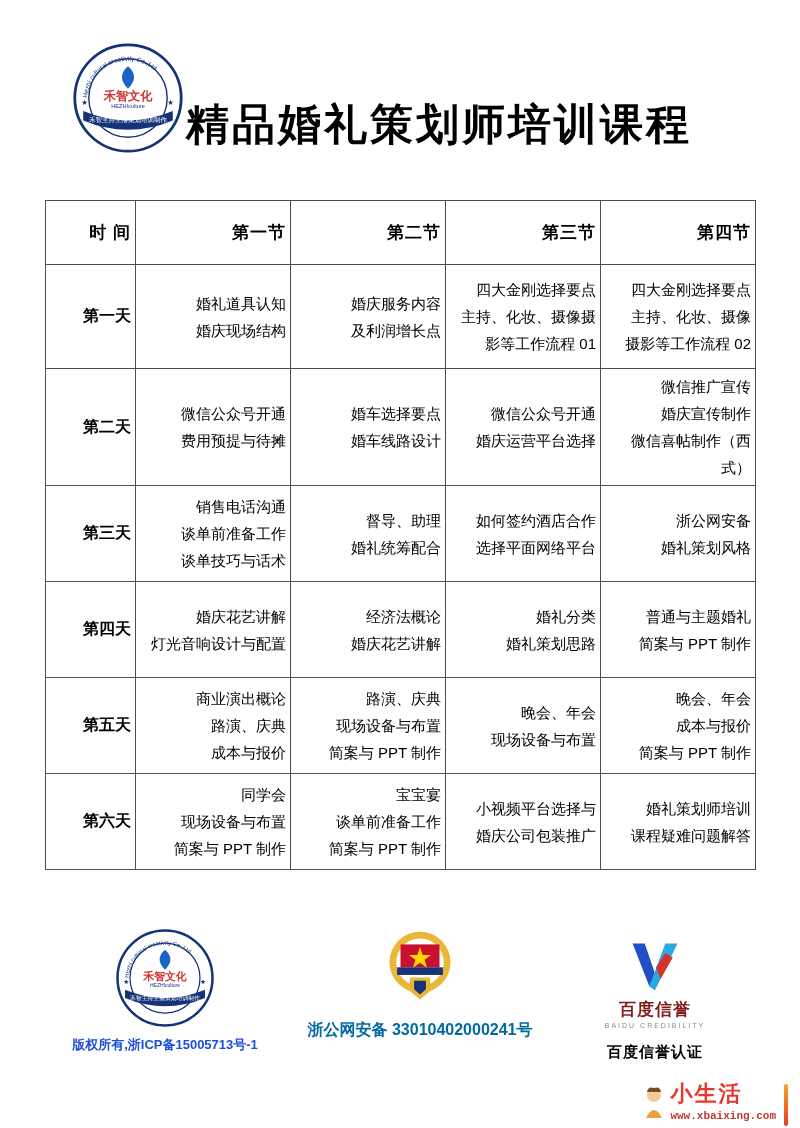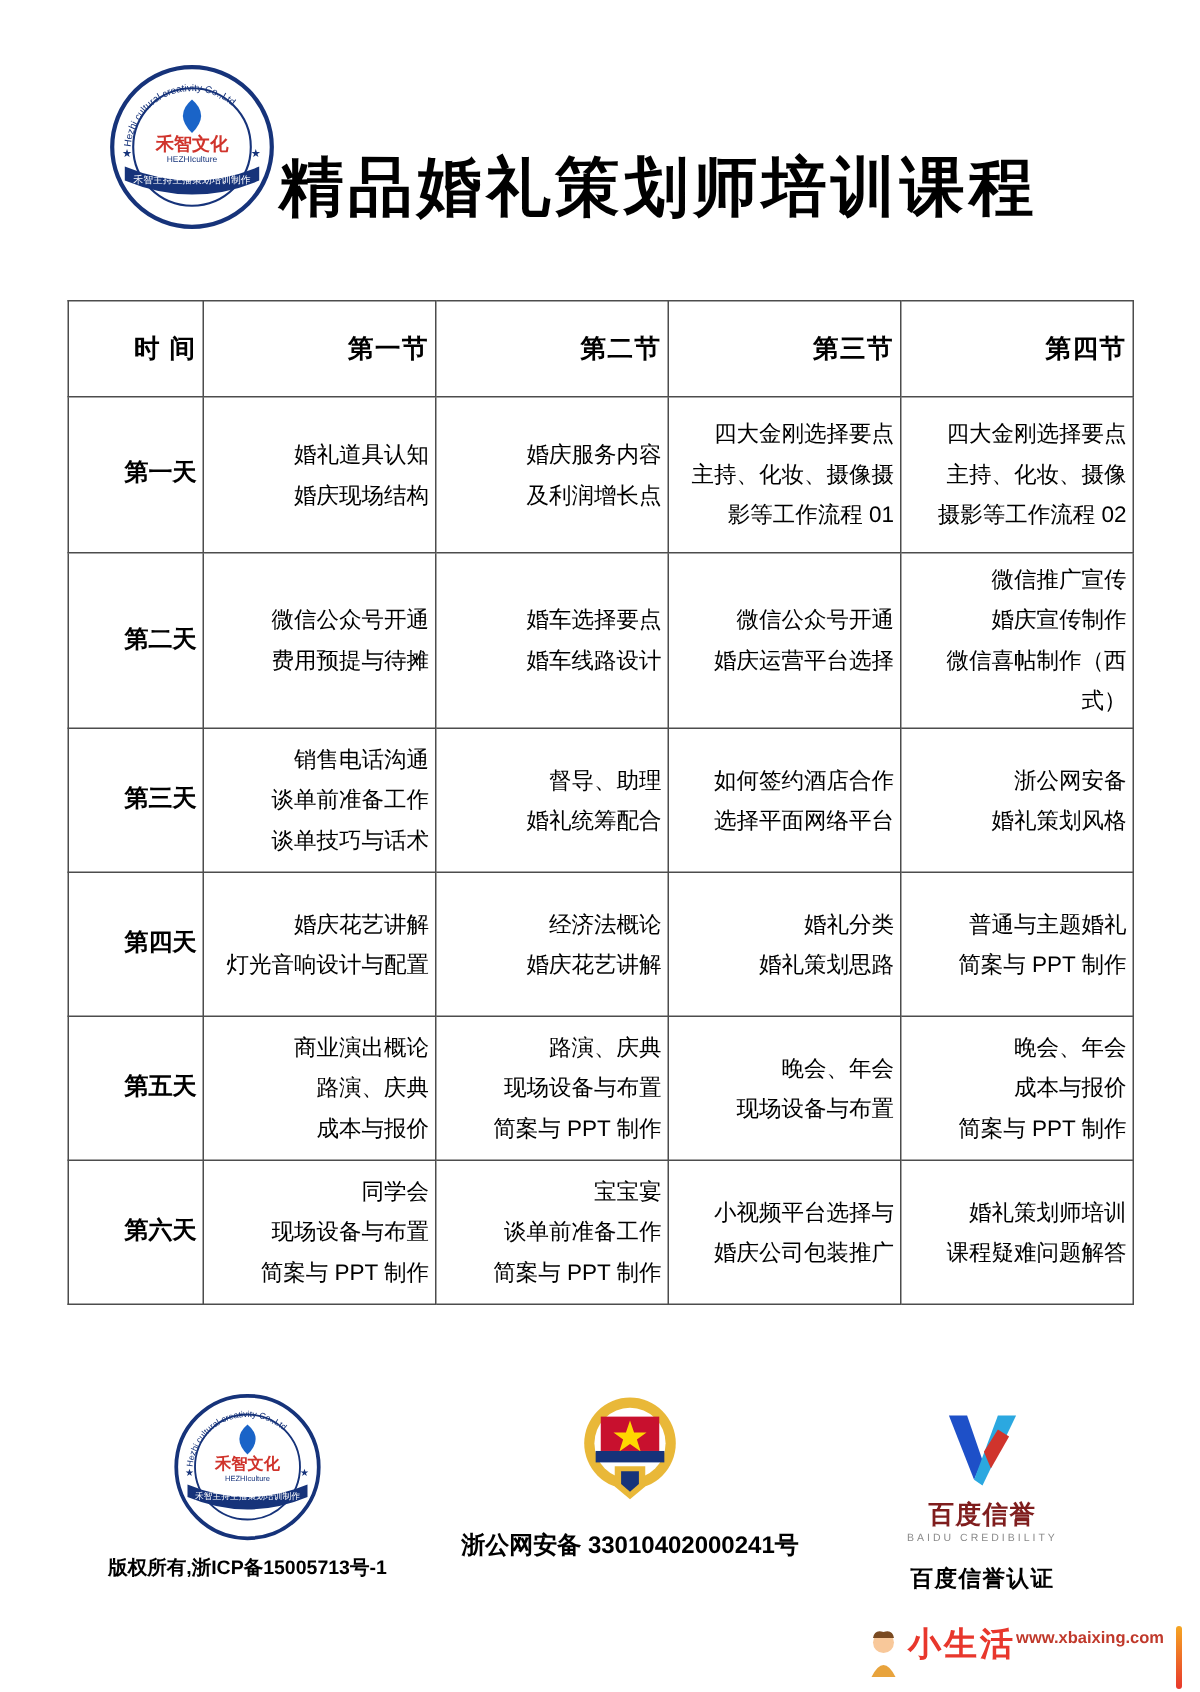--- a/index.html
+++ b/index.html
@@ -21,29 +21,29 @@
   .schedule th { height:64px; font-size:17px; font-weight:700; letter-spacing:1px; }
   .schedule td { height:96px; font-size:15px; line-height:1.8; white-space:pre-line; font-weight:500; }
   .schedule td.day { font-weight:700; font-size:16px; }
   .schedule tr.tall td { height:104px; }
 
   
   .footer-col { position:absolute; text-align:center; display:flex; flex-direction:column; align-items:center; }
   .f-left  { left:60px;  top:928px; width:210px; }
   .f-center{ left:300px; top:930px; width:240px; }
   .f-right { left:555px; top:938px; width:200px; }
-  .icp-text { margin-top:8px; font-size:13px; font-weight:600; color:#000000; }
-  .police-text { margin-top:12px; font-size:16px; font-weight:800; color:#000000; }
+  .icp-text { margin-top:8px; font-size:13px; font-weight:600; color:#1d4ed8; }
+  .police-text { margin-top:12px; font-size:16px; font-weight:800; color:#0369a1; }
   .baidu-cn { margin-top:4px; font-size:17px; font-weight:800; color:#7f1d1d; letter-spacing:1px; }
   .baidu-en { font-size:7px; letter-spacing:2px; color:#8a8a8a; margin-top:1px; }
   .baidu-cert { margin-top:14px; font-size:15px; font-weight:800; color:#000; letter-spacing:1px; }
 
   
   .watermark { position:absolute; right:12px; bottom:2px; display:flex; align-items:flex-start; }
-  .wm-body { display:flex; align-items:flex-start; margin-left:4px; }
+  .wm-body { display:flex; flex-direction:column; align-items:flex-start; margin-left:4px;font-family:Liberation Mono, monospace; }
   .wm-name { font-size:22px; font-weight:900; color:#e8372c; letter-spacing:2px; line-height:1.1; }
   .wm-url  { font-size:11px; font-weight:700; color:#c0392b; margin-top:2px; }
   .wm-bar { width:4px; height:42px; margin-left:8px;
     background:linear-gradient(#f5a623,#e8372c); border-radius:2px; }
   .wm-mascot { margin-top:2px; }
 </style>
 </head>
 <body>
 
 <div class="page">

